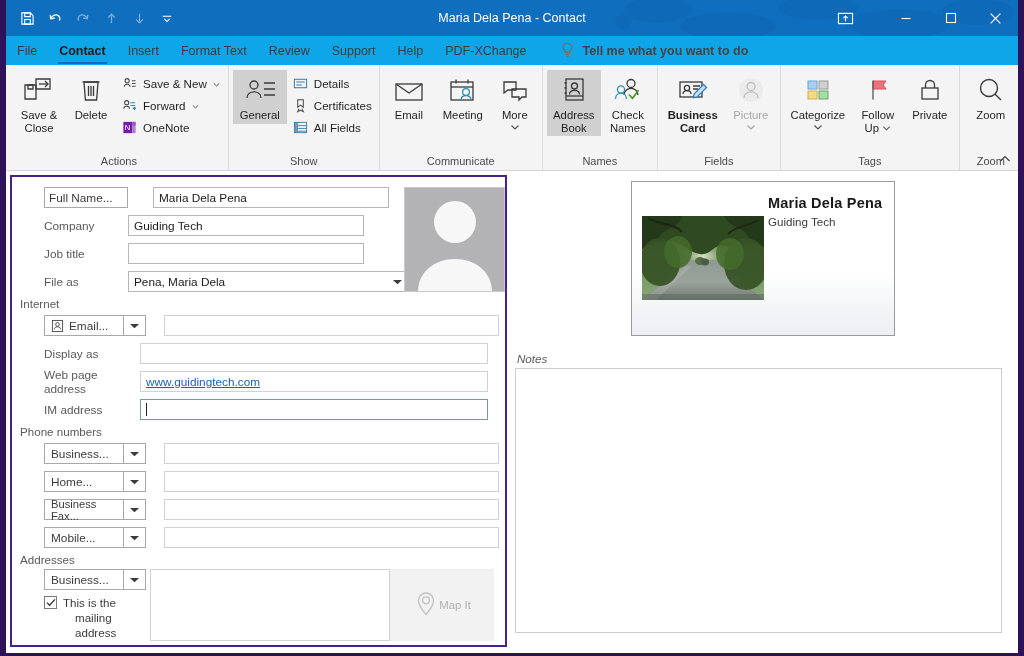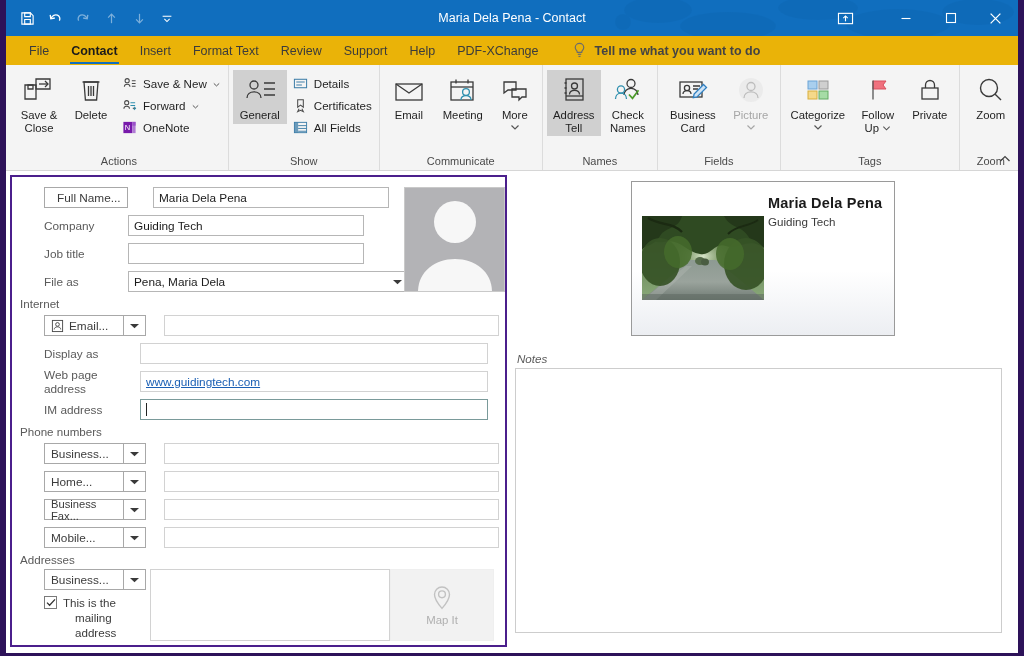--- a/index.html
+++ b/index.html
@@ -78,24 +78,23 @@
   .ribbon-display-btn {
     width: 40px; height: 36px;
     display: flex; align-items: center; justify-content: center;
     color: #ffffff;
     margin-right: 18px;
   }
 
   
   .tabstrip {
     flex: 0 0 29px;
-    background: #eab308;
+    background: #0ea5e9;
     display: flex;
     align-items: stretch;
-    padding-left: 12px;
     font-size: 12.5px;
   }
   .tab {
     position: relative;
     padding: 0 11px;
     display: flex; align-items: center;
     color: #3b3b3b;
     white-space: nowrap;
   }
   .tab.active { color: #1b1b1b; font-weight: bold; }
@@ -155,21 +154,21 @@
     display: flex; flex-direction: column;
     align-items: center;
     padding: 3px 2px 2px;
     text-align: center;
     font-size: 11.3px;
     color: #1f1f1f;
     line-height: 12.5px;
   }
   .bigbtn.w50 { width: 50px; }
   .bigbtn.w54 { width: 54px; }
-  .bigbtn.w62 { width: 62px; }
+  .bigbtn.w62 { width: 62px; font-weight: bold; }
   .bigbtn.w66 { width: 66px; }
   .bigbtn.selected { background: #d0d0d0; }
   .bigbtn.disabled { color: #a6a6a6; }
   .bigbtn .gl { height: 36px; display:flex; align-items:center; justify-content:center; }
   .bigbtn .cap { display:block; }
   .caret-s { display:block; margin-top:1px; }
 
   .stack { display: flex; flex-direction: column; gap: 3px; padding-top: 4px; }
   .smallbtn {
     display: flex; align-items: center;
@@ -210,21 +209,21 @@
   }
 
   .row { display: flex; align-items: center; height: 25px; margin-bottom: 3px; }
   .lbl-btn {
     width: 84px; height: 21px;
     border: 1px solid #a8a8a8;
     background: #ffffff;
     font-size: 11.8px;
     color: #3b3b3b;
     display: flex; align-items: center;
-    padding-left: 12px;
+    padding-left: 4px;
     margin-left: 26px;
   }
   .lbl-plain {
     width: 110px;
     font-size: 11.8px;
     color: #5a5a5a;
     padding-left: 26px;
   }
   .tbox {
     height: 21px;
@@ -306,21 +305,21 @@
   }
   .addr-area {
     width: 240px; height: 72px;
     border: 1px solid #d2d2d2;
     background: #fff;
   }
   .mapit {
     width: 104px; height: 72px;
     background: #f2f2f2;
     border: 1px solid #efefef;
-    display: flex; flex-direction: column;
+    display: flex; flex-direction: row;
     align-items: center; justify-content: center;
     gap: 0;
     color: #b0b0b0;
     font-size: 11.4px;
   }
 
   
   .rightpane {
     flex: 1;
     position: relative;
@@ -633,21 +632,21 @@
             <span class="gl">
               <svg width="28" height="30" viewBox="0 0 28 30" fill="none" stroke="#3a3a3a" stroke-width="1.3">
                 <rect x="6" y="3" width="17" height="21"></rect>
                   <path d="M6 20h17"></path>
                 <circle cx="14.5" cy="10" r="3"></circle>
                   <path d="M9.5 18.5c0-2.6 2.2-4.2 5-4.2s5 1.6 5 4.2"></path>
                 <path d="M4.5 7h2M4.5 12h2M4.5 17h2"></path>
               </svg>
             </span>
             <span class="cap">Address</span>
-            <span class="cap">Tell</span>
+            <span class="cap">Book</span>
           </div>
           <div class="bigbtn w50">
             <span class="gl">
               <svg width="32" height="30" viewBox="0 0 32 30" fill="none" stroke-width="1.3">
                 <circle cx="19" cy="7.5" r="4" stroke="#3a3a3a" fill="none"></circle>
                 <path d="M12 19c0-4 3.2-6.6 7-6.6s7 2.6 7 6.6" stroke="#3a3a3a" fill="none"></path>
                 <circle cx="9" cy="13.5" r="3.6" stroke="#2e8fae" fill="none"></circle>
                 <path d="M3.5 23c0-3.6 2.6-5.8 5.5-5.8s5.5 2.2 5.5 5.8" stroke="#2e8fae" fill="none"></path>
                 <path d="M17 18.5l3.5 3.8 6-8" stroke="#4c9a2a" fill="none" stroke-width="1.7"></path>
               </svg>

